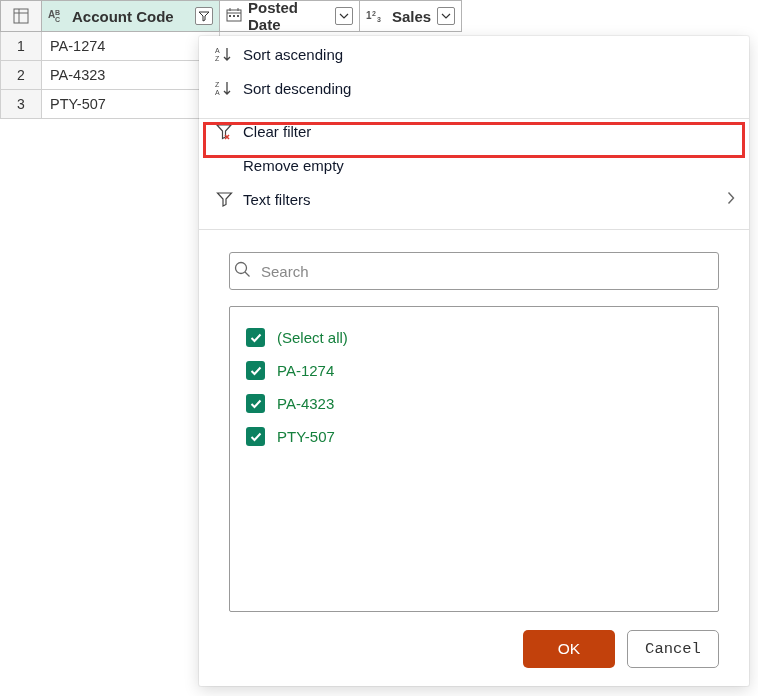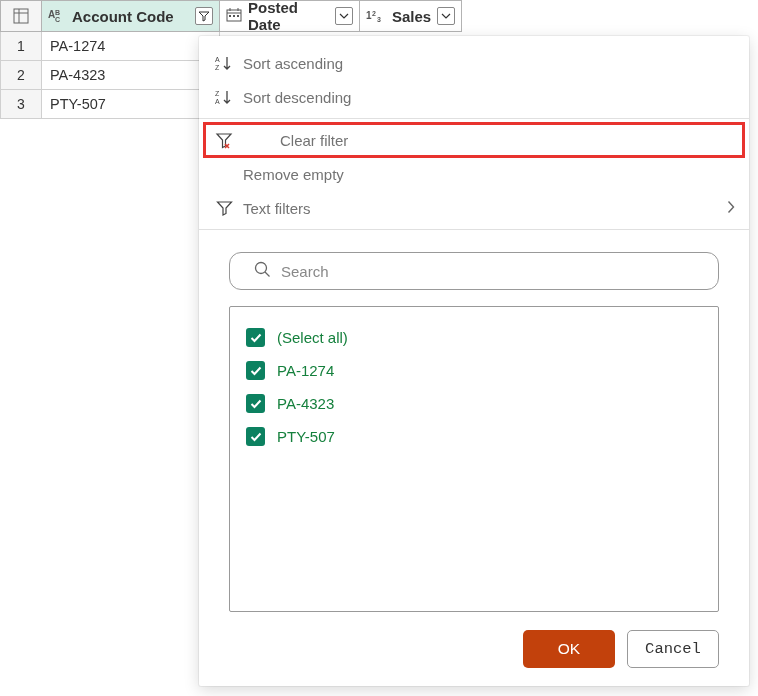--- a/index.html
+++ b/index.html
@@ -29,30 +29,30 @@
       position: absolute;
       left: 199px; top: 36px;
       width: 550px; height: 650px;
       background: #fff;
       box-shadow: 0 4px 16px rgba(0,0,0,0.15), 0 0 0 1px rgba(0,0,0,0.05);
       border-radius: 2px;
       display: flex; flex-direction: column;
       padding-top: 10px;
     }
     
-    .menu-item { display: flex; align-items: center; height: 34px; padding: 0 14px; font-size: 15px; color: #737373; cursor: pointer; }
+    .menu-item { display: flex; align-items: flex-start; height: 34px; padding: 0 14px; font-size: 15px; color: #0f172a; cursor: pointer; }
     .menu-item .mi-icon { width: 22px; display: flex; align-items: center; justify-content: center; margin-right: 8px; }
-    .menu-item.highlighted { outline: 3px solid #e8332e; outline-offset: -2px; margin: 0 5px; padding: 0 9px; gap: 37px; }
+    .menu-item.highlighted { outline: 3px solid #e8332e; outline-offset: -2px; margin: 0 5px; padding: 0 9px; }
     .menu-item .arrow { margin-left: auto; }
     
     .separator { height: 1px; background: #e0e0e0; margin: 4px 0; }
     
     .filter-body { flex: 1; padding: 18px 30px 0 30px; display: flex; flex-direction: column; overflow: hidden; }
     
-    .search-box { height: 38px; border: 1px solid #999; border-radius: 12px; display: flex; align-items: center; padding: 0 24px; margin-bottom: 16px; }
+    .search-box { height: 38px; border: 1px solid #999; border-radius: 3px; display: flex; align-items: center; padding: 0 4px; margin-bottom: 16px; }
     .search-box .search-icon { margin-right: 10px; }
     .search-box input { border: none; outline: none; font-size: 15px; flex: 1; background: transparent; }
     .search-box input::placeholder { color: #888; font-style: normal; }
     
     .filter-list { flex: 1; border: 1px solid #999; border-radius: 2px; padding: 14px 16px; overflow-y: auto; }
     .filter-option { display: flex; align-items: center; padding: 7px 0; font-size: 15px; color: #15803d; cursor: pointer; }
     .checkbox { width: 19px; height: 19px; background: #0c8160; border-radius: 3px; margin-right: 12px; display: flex; align-items: center; justify-content: center; flex-shrink: 0; }
     
     .footer { display: flex; justify-content: flex-end; gap: 12px; padding: 18px 30px; }
     .btn { min-width: 92px; height: 38px; border-radius: 5px; font-size: 15.5px; font-weight: 500; cursor: pointer; border: none; }

